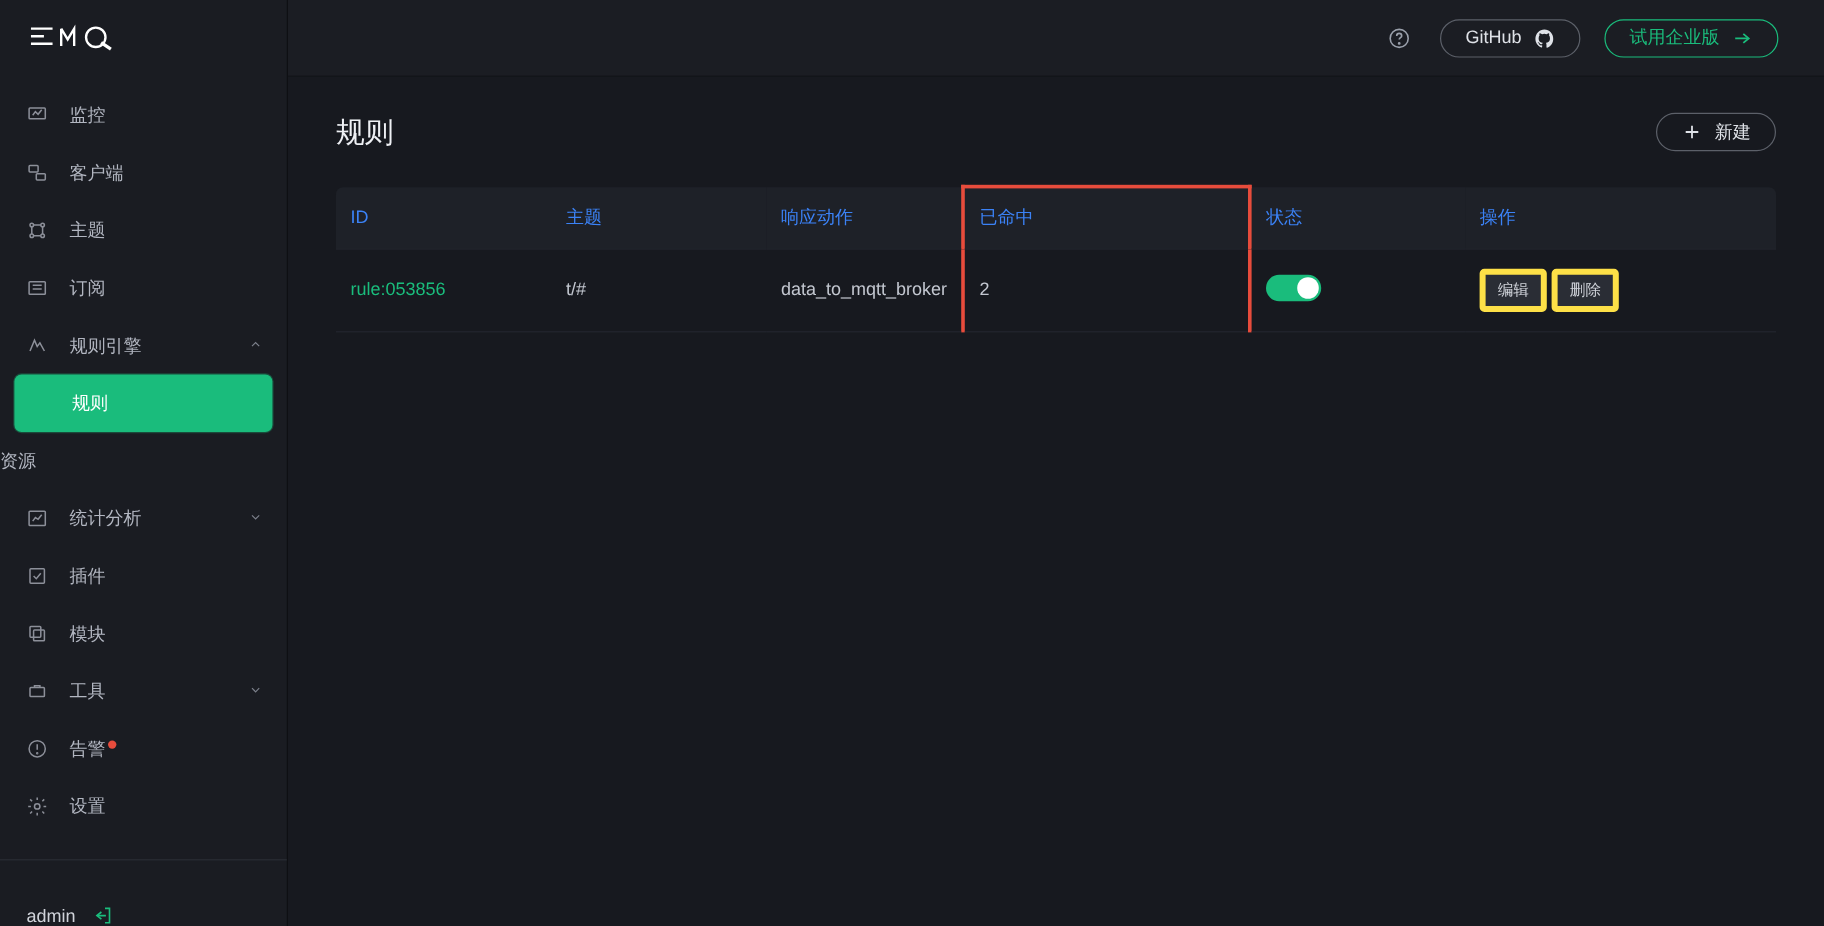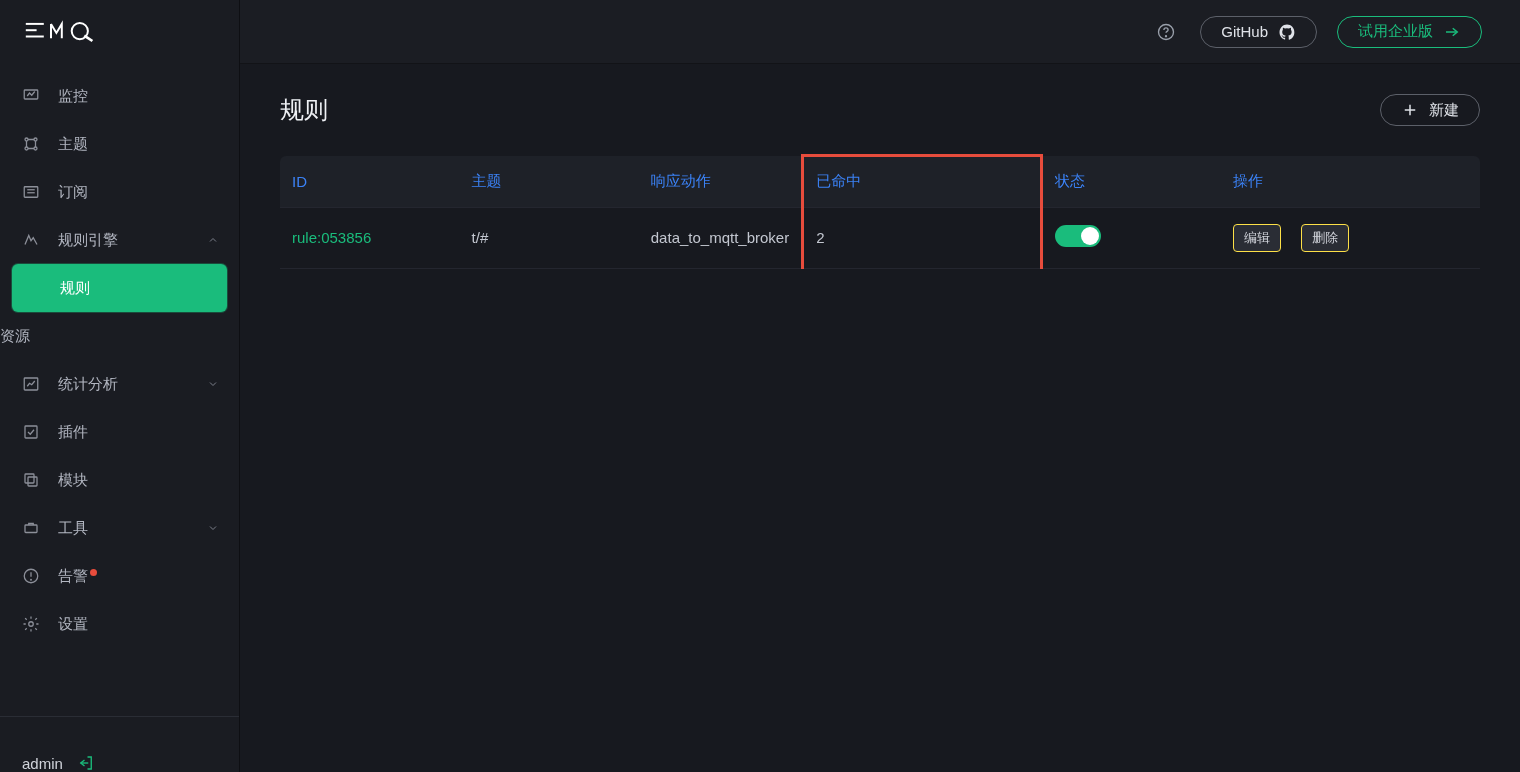--- a/index.html
+++ b/index.html
@@ -185,28 +185,28 @@
     .switch {
       width: 46px; height: 22px; border-radius: 11px;
       background: #1abc7c; position: relative;
       display: inline-block;
     }
     .switch::after {
       content: ""; position: absolute; right: 2px; top: 2px;
       width: 18px; height: 18px; border-radius: 50%; background: #fff;
     }
     .mini-btn {
-      border: 1px solid #fde047;
+      border: 5px solid #fde047;
       background: #2a2d35;
       color: #d0d3da;
       padding: 4px 10px;
       font-size: 13px;
       border-radius: 4px;
       cursor: pointer;
-      margin-right: 16px;
+      margin-right: 0;
     }
   </style>
 </head>
 <body>
 
 <div class="layout">
 
   <aside class="sidebar">
     <div class="logo">
       <svg viewBox="0 0 100 30" fill="none" stroke="currentColor" stroke-width="2.2">
@@ -220,20 +220,29 @@
     </div>
     <nav class="nav">
       <div class="nav-item">
         <span class="nav-icon">
             <svg viewBox="0 0 24 24" fill="none" stroke="currentColor" stroke-width="1.7">
               <rect x="3" y="4" width="18" height="12" rx="1"></rect>
               <path d="M7 12l3-4 3 3 4-5"></path>
             </svg>
           </span>
         <span>监控</span>
+      </div>
+      <div class="nav-item">
+        <span class="nav-icon">
+            <svg viewBox="0 0 24 24" fill="none" stroke="currentColor" stroke-width="1.7">
+              <rect x="3" y="4" width="10" height="7" rx="1"></rect>
+              <rect x="11" y="13" width="10" height="7" rx="1"></rect>
+            </svg>
+          </span>
+        <span>客户端</span>
       </div>
       <div class="nav-item">
         <span class="nav-icon">
             <svg viewBox="0 0 24 24" fill="none" stroke="currentColor" stroke-width="1.7">
               <circle cx="6" cy="6" r="2"></circle>
               <circle cx="18" cy="6" r="2"></circle>
               <circle cx="6" cy="18" r="2"></circle>
               <circle cx="18" cy="18" r="2"></circle>
               <path d="M6 8v8M18 8v8M8 6h8M8 18h8"></path>
             </svg>

